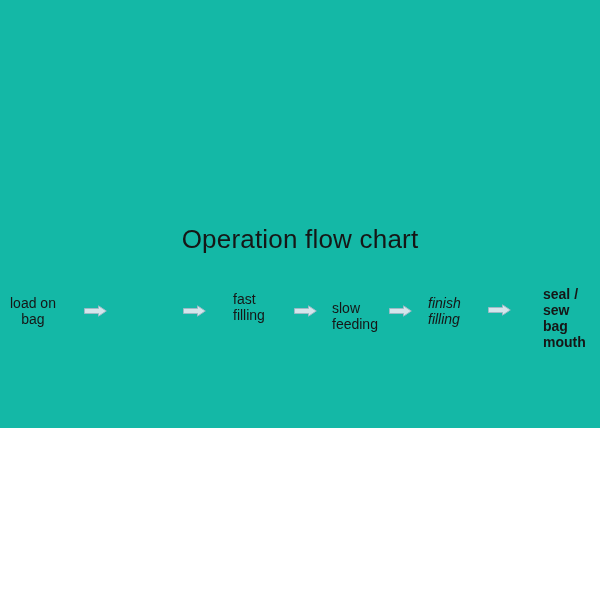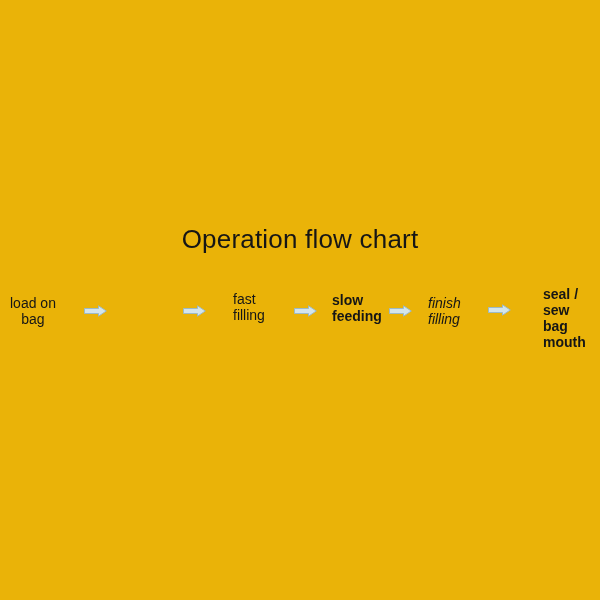--- a/index.html
+++ b/index.html
@@ -7,22 +7,22 @@
     --arrow-stroke: #9dbac6;
   }
   * { margin: 0; padding: 0; box-sizing: border-box; }
   html, body {
     width: 600px; height: 600px;
     background: #ffffff;
     font-family: "Liberation Sans", sans-serif;
   }
   .canvas {
     position: relative;
-    width: 600px; height: 600px;
-    background: #eab308;
+    width: 600px; height: 428px;
+    background: #14b8a6;
     overflow: hidden;
   }
   .title {
     position: absolute;
     left: 0; top: 224px;
     width: 600px;
     text-align: center;
     font-size: 26px;
     font-weight: 400;
     color: #161616;
@@ -67,21 +67,21 @@
     <path d="M0.5 3.5 H14.5 V0.8 L22.3 6 L14.5 11.2 V8.5 H0.5 Z"></path>
   </svg>
 
   <div class="step" style="left:233px; top:291px;">fast
 filling</div>
 
   <svg class="arrow" style="left:294px; top:305px;" viewBox="0 0 23 12" xmlns="http://www.w3.org/2000/svg">
     <path d="M0.5 3.5 H14.5 V0.8 L22.3 6 L14.5 11.2 V8.5 H0.5 Z"></path>
   </svg>
 
-  <div class="step" style="left:332px; top:292px;font-weight:bold;">slow
+  <div class="step" style="left:332px; top:300px;">slow
 feeding</div>
 
   <svg class="arrow" style="left:389px; top:305px;" viewBox="0 0 23 12" xmlns="http://www.w3.org/2000/svg">
     <path d="M0.5 3.5 H14.5 V0.8 L22.3 6 L14.5 11.2 V8.5 H0.5 Z"></path>
   </svg>
 
   <div class="step" style="left:428px; top:295px;font-style:italic;">finish
 filling</div>
 
   <svg class="arrow" style="left:488px; top:304px;" viewBox="0 0 23 12" xmlns="http://www.w3.org/2000/svg">

